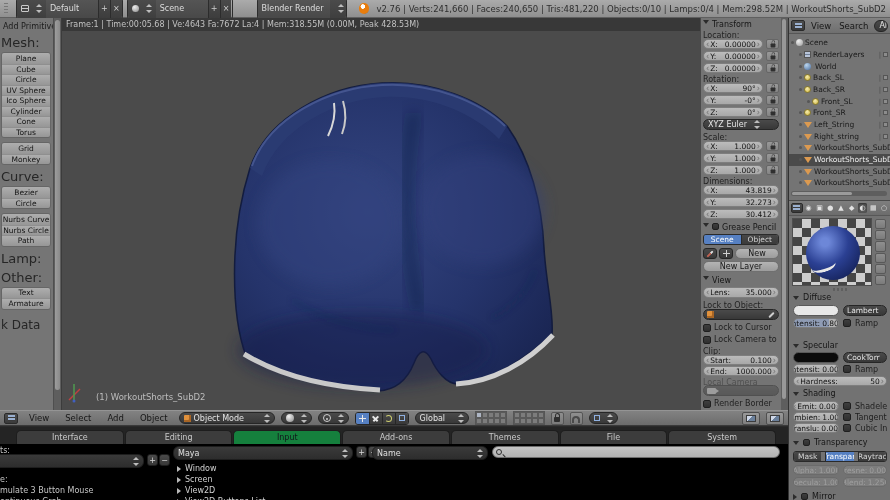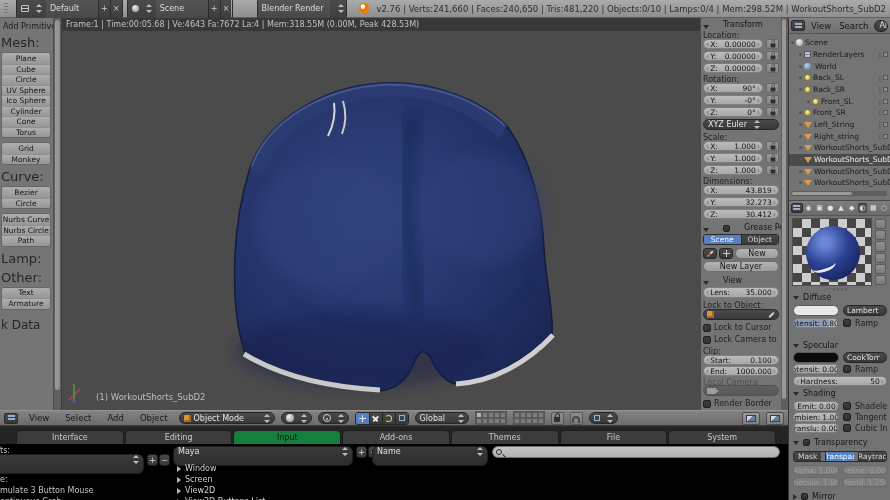--- a/index.html
+++ b/index.html
@@ -65,21 +65,21 @@
   .lockg{width:6px;height:5px;background:#2f2f2f;border-radius:1px;position:relative;margin-top:3px}
   .lockg::before{content:"";position:absolute;top:-4px;left:.5px;width:3.5px;height:4px;border:1px solid #2f2f2f;border-bottom:none;border-radius:3px 3px 0 0}
   .magnet{width:8px;height:7px;border:2px solid #4a4a4a;border-bottom:none;border-radius:5px 5px 0 0;margin-top:2px}
   .picbtn{width:18px;height:13px;background:linear-gradient(#9a9a9a,#808080);border:1px solid #4f4f4f;border-radius:2px;display:flex;align-items:center;justify-content:center}
   .picbtn span{width:10px;height:7px;background:linear-gradient(135deg,#cfd8e8 0 40%,#6a7f9a 40% 100%);border:1px solid #3c3c3c}
   
   #npanel{left:700px;top:18px;width:81px;height:392px;background:#747474;border-left:1px solid #4a4a4a;overflow:hidden}
   #np-scroll{left:781px;top:18px;width:7px;height:392px;background:#5e5e5e}
   #np-scroll .thumb{position:absolute;left:1px;top:1px;width:4px;height:380px;background:#989898;border-radius:2px}
   .ar{position:absolute;left:2px;right:2px}
-  .hd{font-size:8px;color:#161616;display:flex;align-items:flex-end;gap:14px;white-space:nowrap}
+  .hd{font-size:8px;color:#161616;display:flex;align-items:flex-start;gap:3px;white-space:nowrap}
   .tri{width:0;height:0;border-left:3px solid transparent;border-right:3px solid transparent;border-top:4px solid #2b2b2b;display:inline-block}
   .trir{width:0;height:0;border-top:3px solid transparent;border-bottom:3px solid transparent;border-left:4px solid #2b2b2b;display:inline-block}
   .flbl{font-size:8px;color:#232323;white-space:nowrap}
   .nf{display:flex;align-items:center;height:10px;background:linear-gradient(#bcbcbc,#a8a8a8);border:1px solid #7e7e7e;border-radius:6px;font-size:7.5px;color:#131313;padding:0 2px;white-space:nowrap;overflow:hidden}
   .nf::before{content:"‹";color:#6e6e6e;font-size:8px;margin-right:1px}
   .nf::after{content:"›";color:#6e6e6e;font-size:8px;margin-left:1px}
   .nf .v{margin-left:auto}
   .nf.c .v{margin-left:2px}
   .nf.c{justify-content:center}
   .nf.c .a{margin-left:auto}
@@ -140,21 +140,21 @@
   .fx{flex:1;min-width:0}
   .swatch{height:11px;border-radius:6px;border:1px solid #595959}
   .ddk.sm{height:11px;border-radius:6px;font-size:7.5px;padding:0 3px}
   
   #prefs{left:0;top:426px;width:788px;height:74px;background:#454545;border-top:1px solid #2a2a2a}
   #ptabbar{position:absolute;left:0;top:0;width:100%;height:17px;background:#242424;display:flex;align-items:flex-end;gap:1px;padding:2px 12px 0 16px}
   .ptab{flex:1;max-width:108px;height:14px;background:#3c3c3c;border:1px solid #1d1d1d;border-bottom:none;border-radius:5px 5px 0 0;color:#c9c9c9;font-size:8px;display:flex;align-items:center;justify-content:center}
   .ptab.on{background:#15803d;color:#12161c}
   #pcontent{position:absolute;left:0;top:17px;width:100%;height:57px;background:#000000;overflow:hidden}
   .plbl{position:absolute;font-size:8px;color:#c6c6c6;white-space:nowrap}
-  .pdd{position:absolute;display:flex;height:20px;background:linear-gradient(#3a3a3a,#2d2d2d);border:1px solid #1e1e1e;border-radius:6px;color:#e0e0e0;font-size:8px;padding:0 4px}
+  .pdd{position:absolute;display:flex;align-items:center;height:14px;background:linear-gradient(#3a3a3a,#2d2d2d);border:1px solid #1e1e1e;border-radius:6px;color:#e0e0e0;font-size:8px;padding:0 4px}
   .sqbtn{position:absolute;width:11px;height:12px;background:linear-gradient(#4a4a4a,#383838);border:1px solid #1e1e1e;border-radius:3px;color:#d8d8d8;font-size:8px;display:flex;align-items:center;justify-content:center}
   .trow{position:absolute;display:flex;align-items:center;gap:4px;color:#d2d2d2;font-size:8px}
   .trow .trir{border-left-color:#b9b9b9}
   .searchf{position:absolute;display:flex;align-items:center;height:12px;background:linear-gradient(#c4c4c4,#b2b2b2);border:1px solid #6e6e6e;border-radius:6px;padding:0 3px}
   .mag{width:6px;height:6px;border:1.4px solid #2f2f2f;border-radius:50%;position:relative}
   .mag::after{content:"";position:absolute;left:4.5px;top:4.5px;width:3.5px;height:1.4px;background:#2f2f2f;transform:rotate(45deg);border-radius:1px}
 </style>
 </head>
 <body>
 

